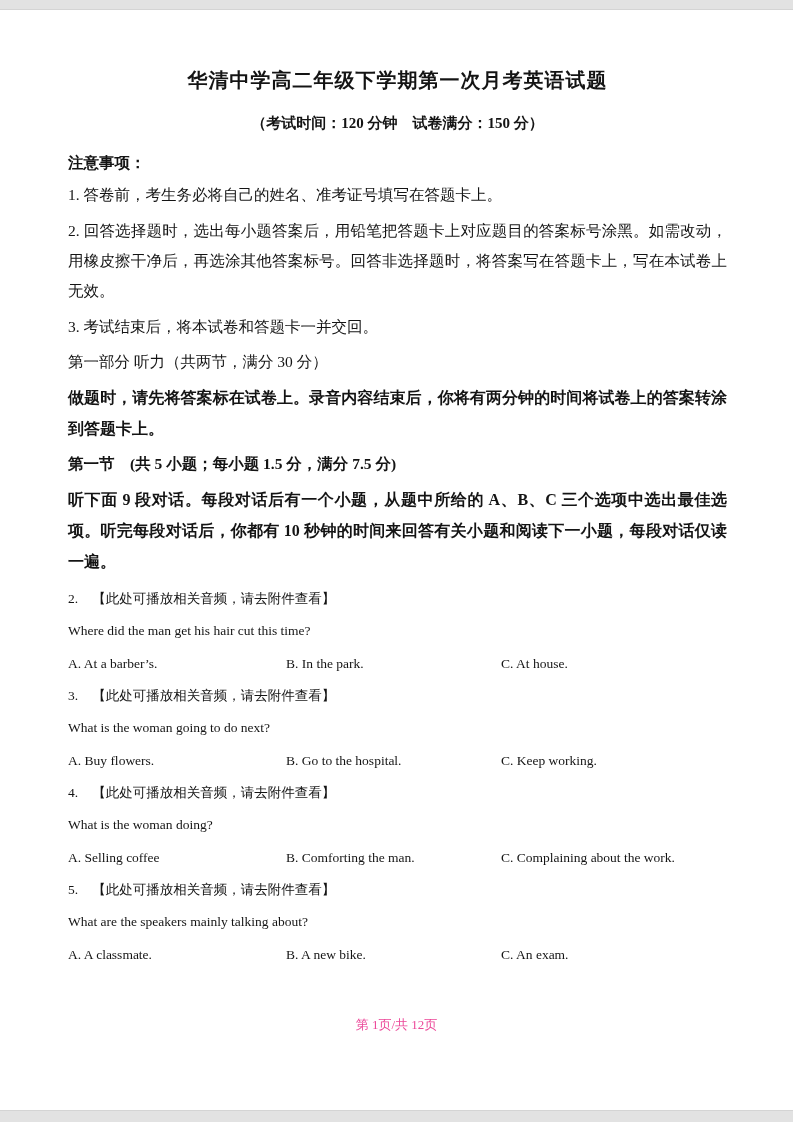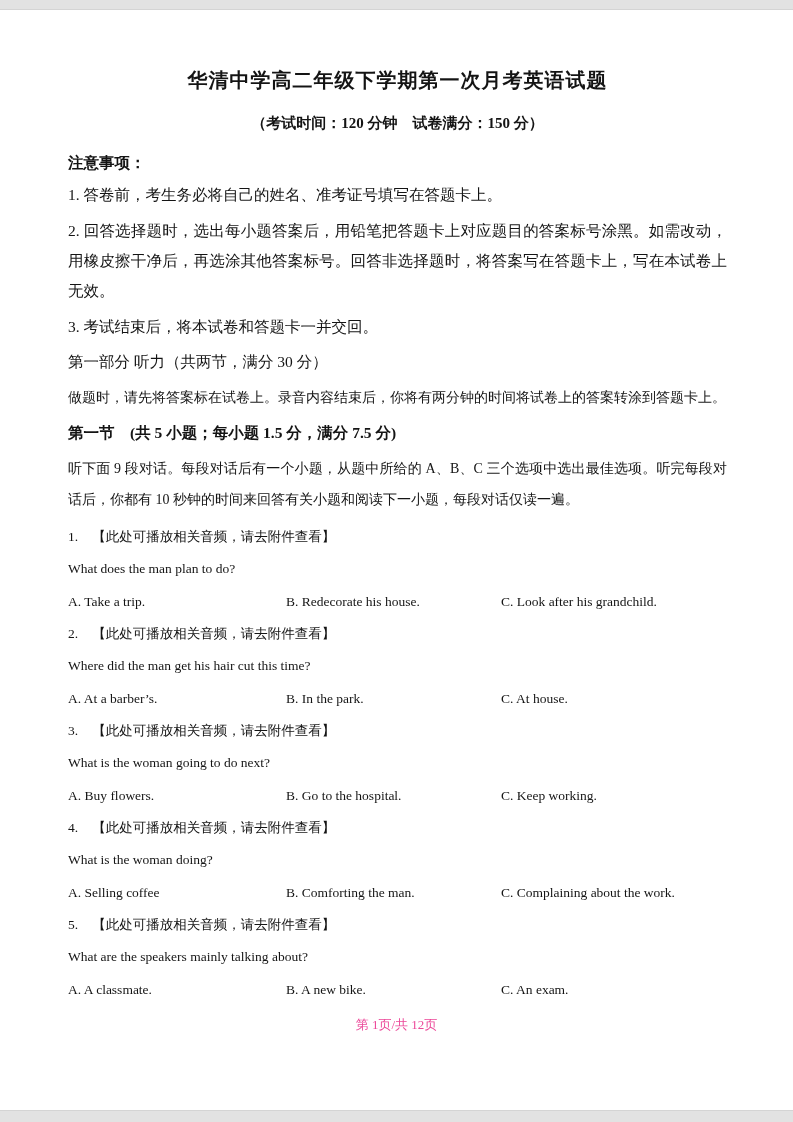--- a/index.html
+++ b/index.html
@@ -64,22 +64,22 @@
     text-align: justify;
     margin: 0 0 6px 0;
   }
   .part-heading {
     font-size: 15.5px;
     font-weight: normal;
     line-height: 28px;
     margin: 4px 0 6px 0;
   }
   .instructions {
-    font-size: 14px;
-    font-weight: normal;
+    font-size: 16px;
+    font-weight: bold;
     line-height: 31px;
     text-align: justify;
     margin: 0 0 6px 0;
   }
   .section-heading {
     font-size: 15.5px;
     font-weight: bold;
     line-height: 28px;
     margin: 4px 0 6px 0;
   }
@@ -137,31 +137,20 @@
     <div class="notice-item">1.  答卷前，考生务必将自己的姓名、准考证号填写在答题卡上。</div>
     <div class="notice-item">2.  回答选择题时，选出每小题答案后，用铅笔把答题卡上对应题目的答案标号涂黑。如需改动，用橡皮擦干净后，再选涂其他答案标号。回答非选择题时，将答案写在答题卡上，写在本试卷上无效。</div>
     <div class="notice-item">3.  考试结束后，将本试卷和答题卡一并交回。</div>
 
     <div class="part-heading">第一部分 听力（共两节，满分 30 分）</div>
     <div class="instructions">做题时，请先将答案标在试卷上。录音内容结束后，你将有两分钟的时间将试卷上的答案转涂到答题卡上。</div>
 
     <div class="section-heading">第一节　(共 5 小题；每小题 1.5 分，满分 7.5 分)</div>
     <div class="instructions">听下面 9 段对话。每段对话后有一个小题，从题中所给的 A、B、C 三个选项中选出最佳选项。听完每段对话后，你都有 10 秒钟的时间来回答有关小题和阅读下一小题，每段对话仅读一遍。</div>
 
-    <div class="question">
-      <div class="q-audio-line">
-        <span class="q-number">1.</span><span>【此处可播放相关音频，请去附件查看】</span>
-      </div>
-      <div class="q-stem">What does the man plan to do?</div>
-      <div class="q-options">
-        <span class="opt-a">A. Take a trip.</span>
-        <span class="opt-b">B. Redecorate his house.</span>
-        <span class="opt-c">C. Look after his grandchild.</span>
-      </div>
-    </div>
 
     <div class="question">
       <div class="q-audio-line">
         <span class="q-number">2.</span><span>【此处可播放相关音频，请去附件查看】</span>
       </div>
       <div class="q-stem">Where did the man get his hair cut this time?</div>
       <div class="q-options">
         <span class="opt-a">A. At a barber’s.</span>
         <span class="opt-b">B. In the park.</span>
         <span class="opt-c">C. At house.</span>

